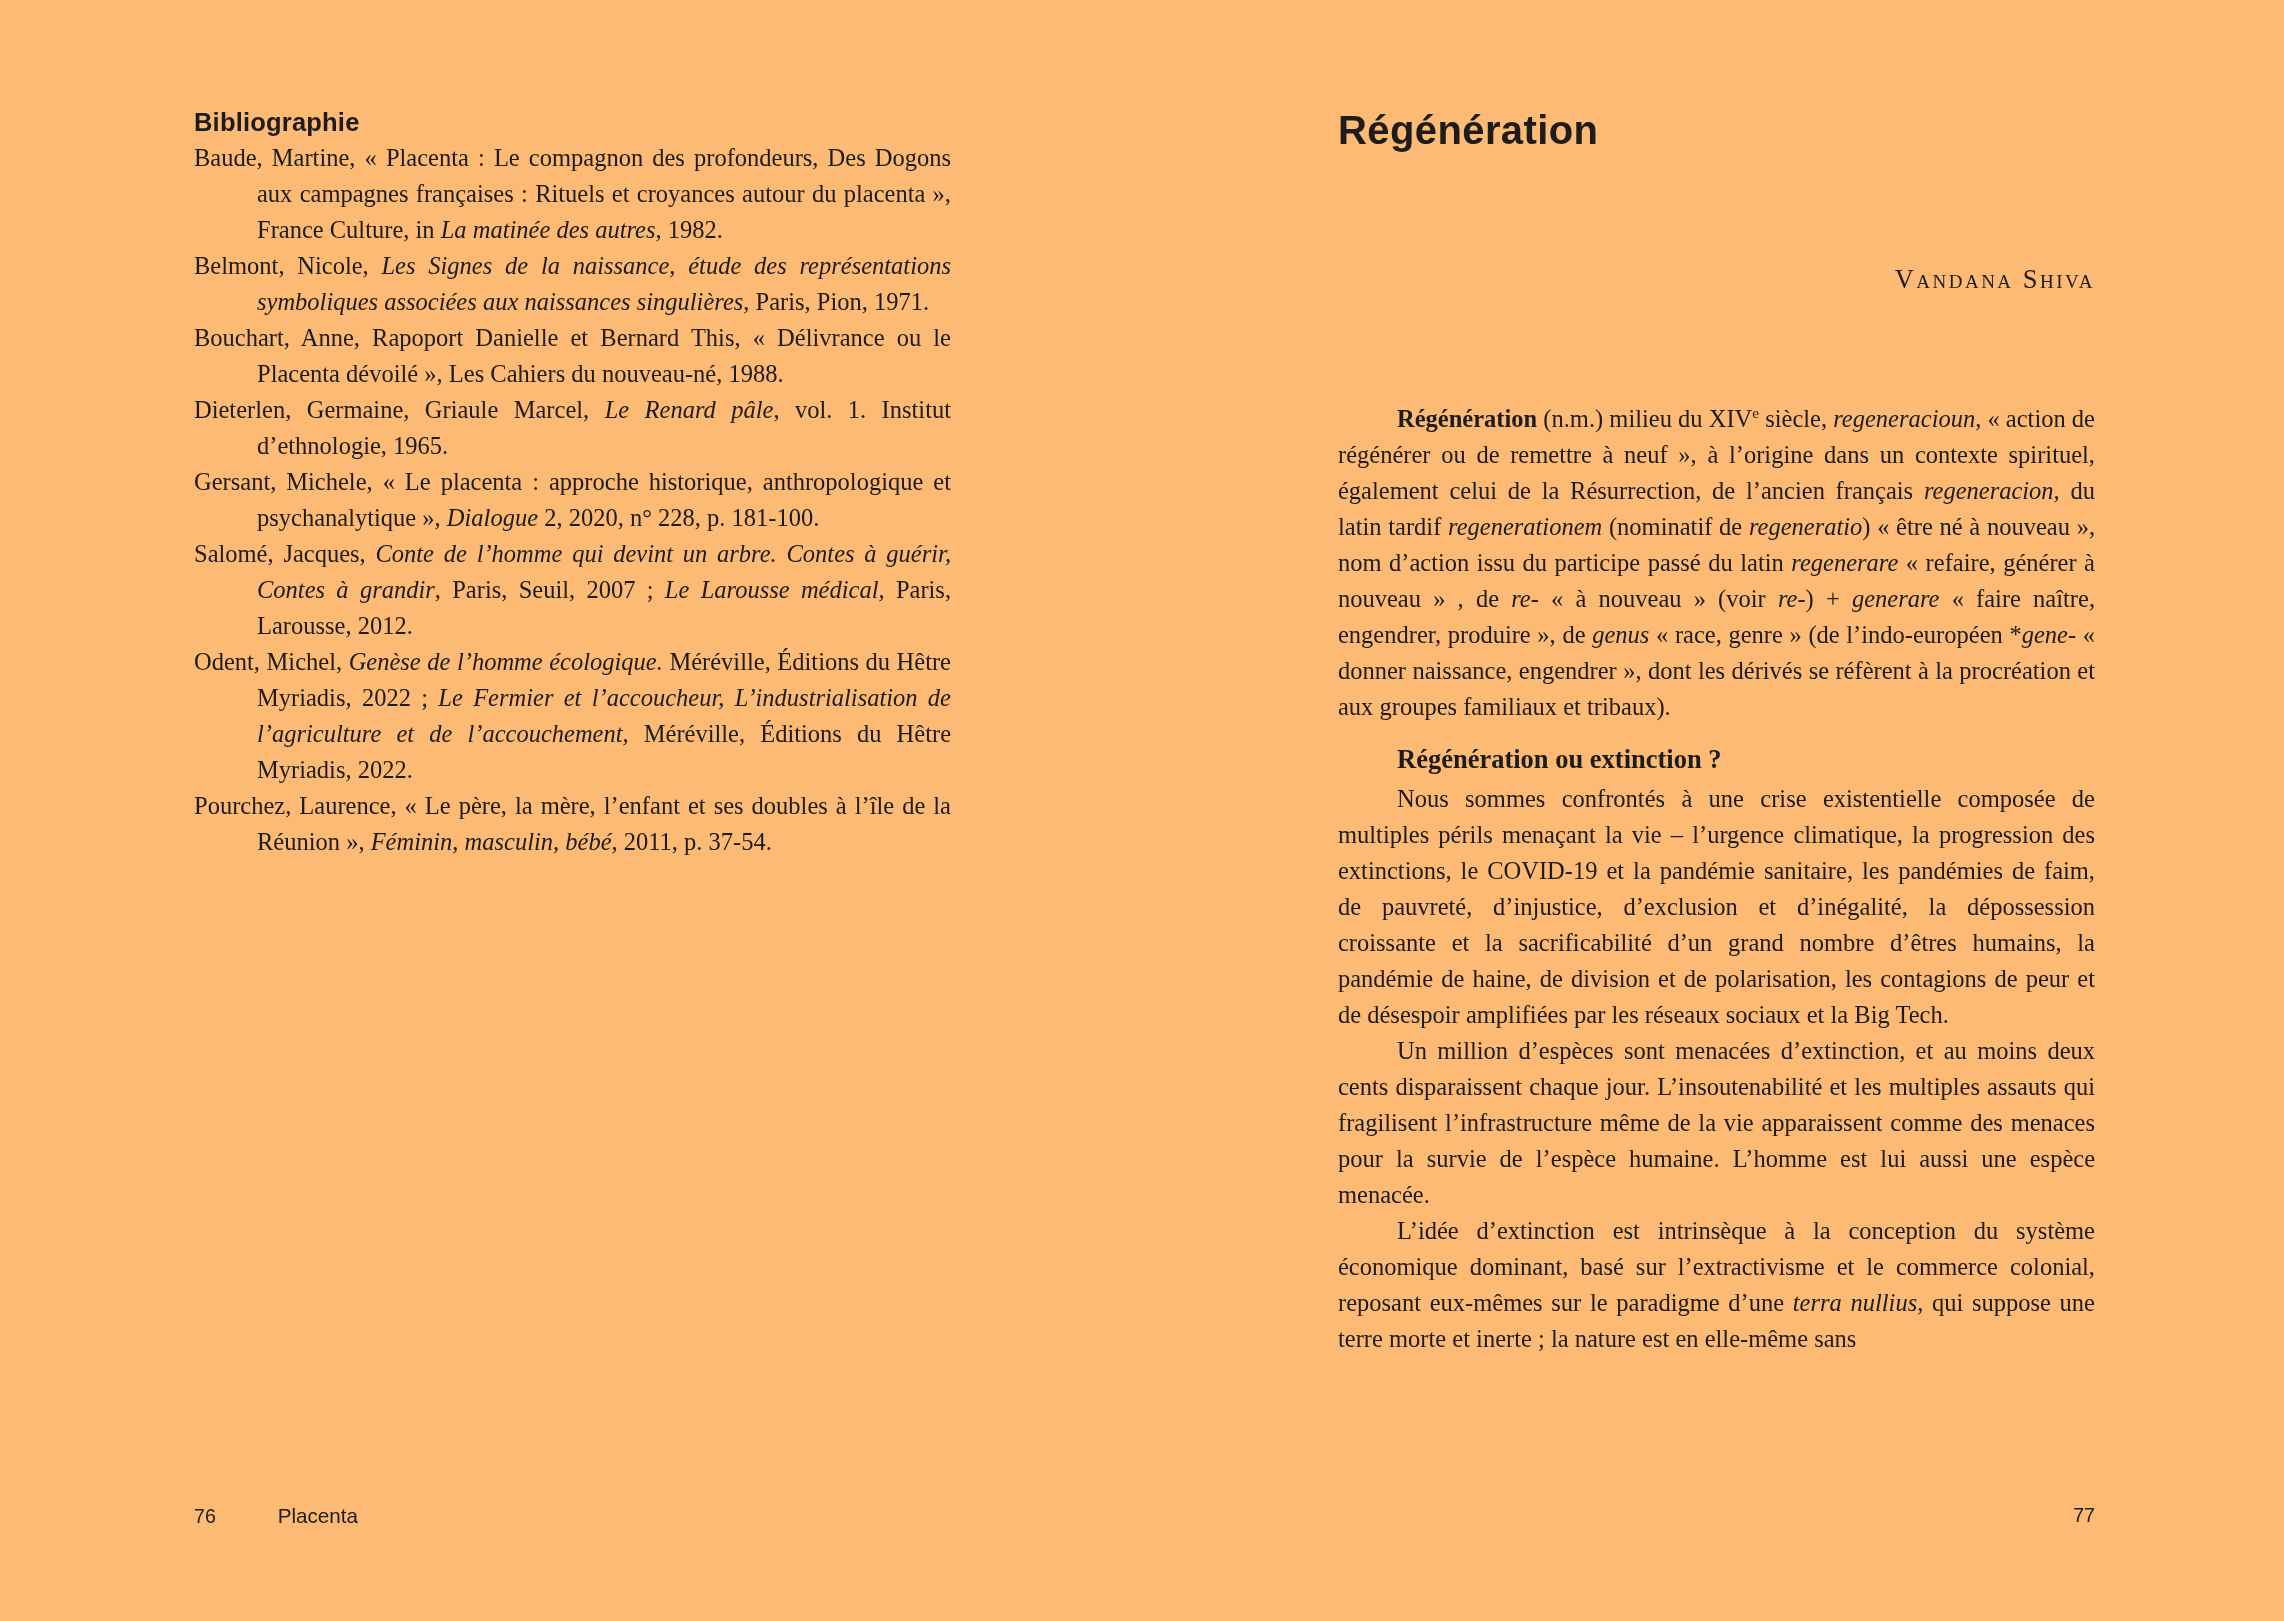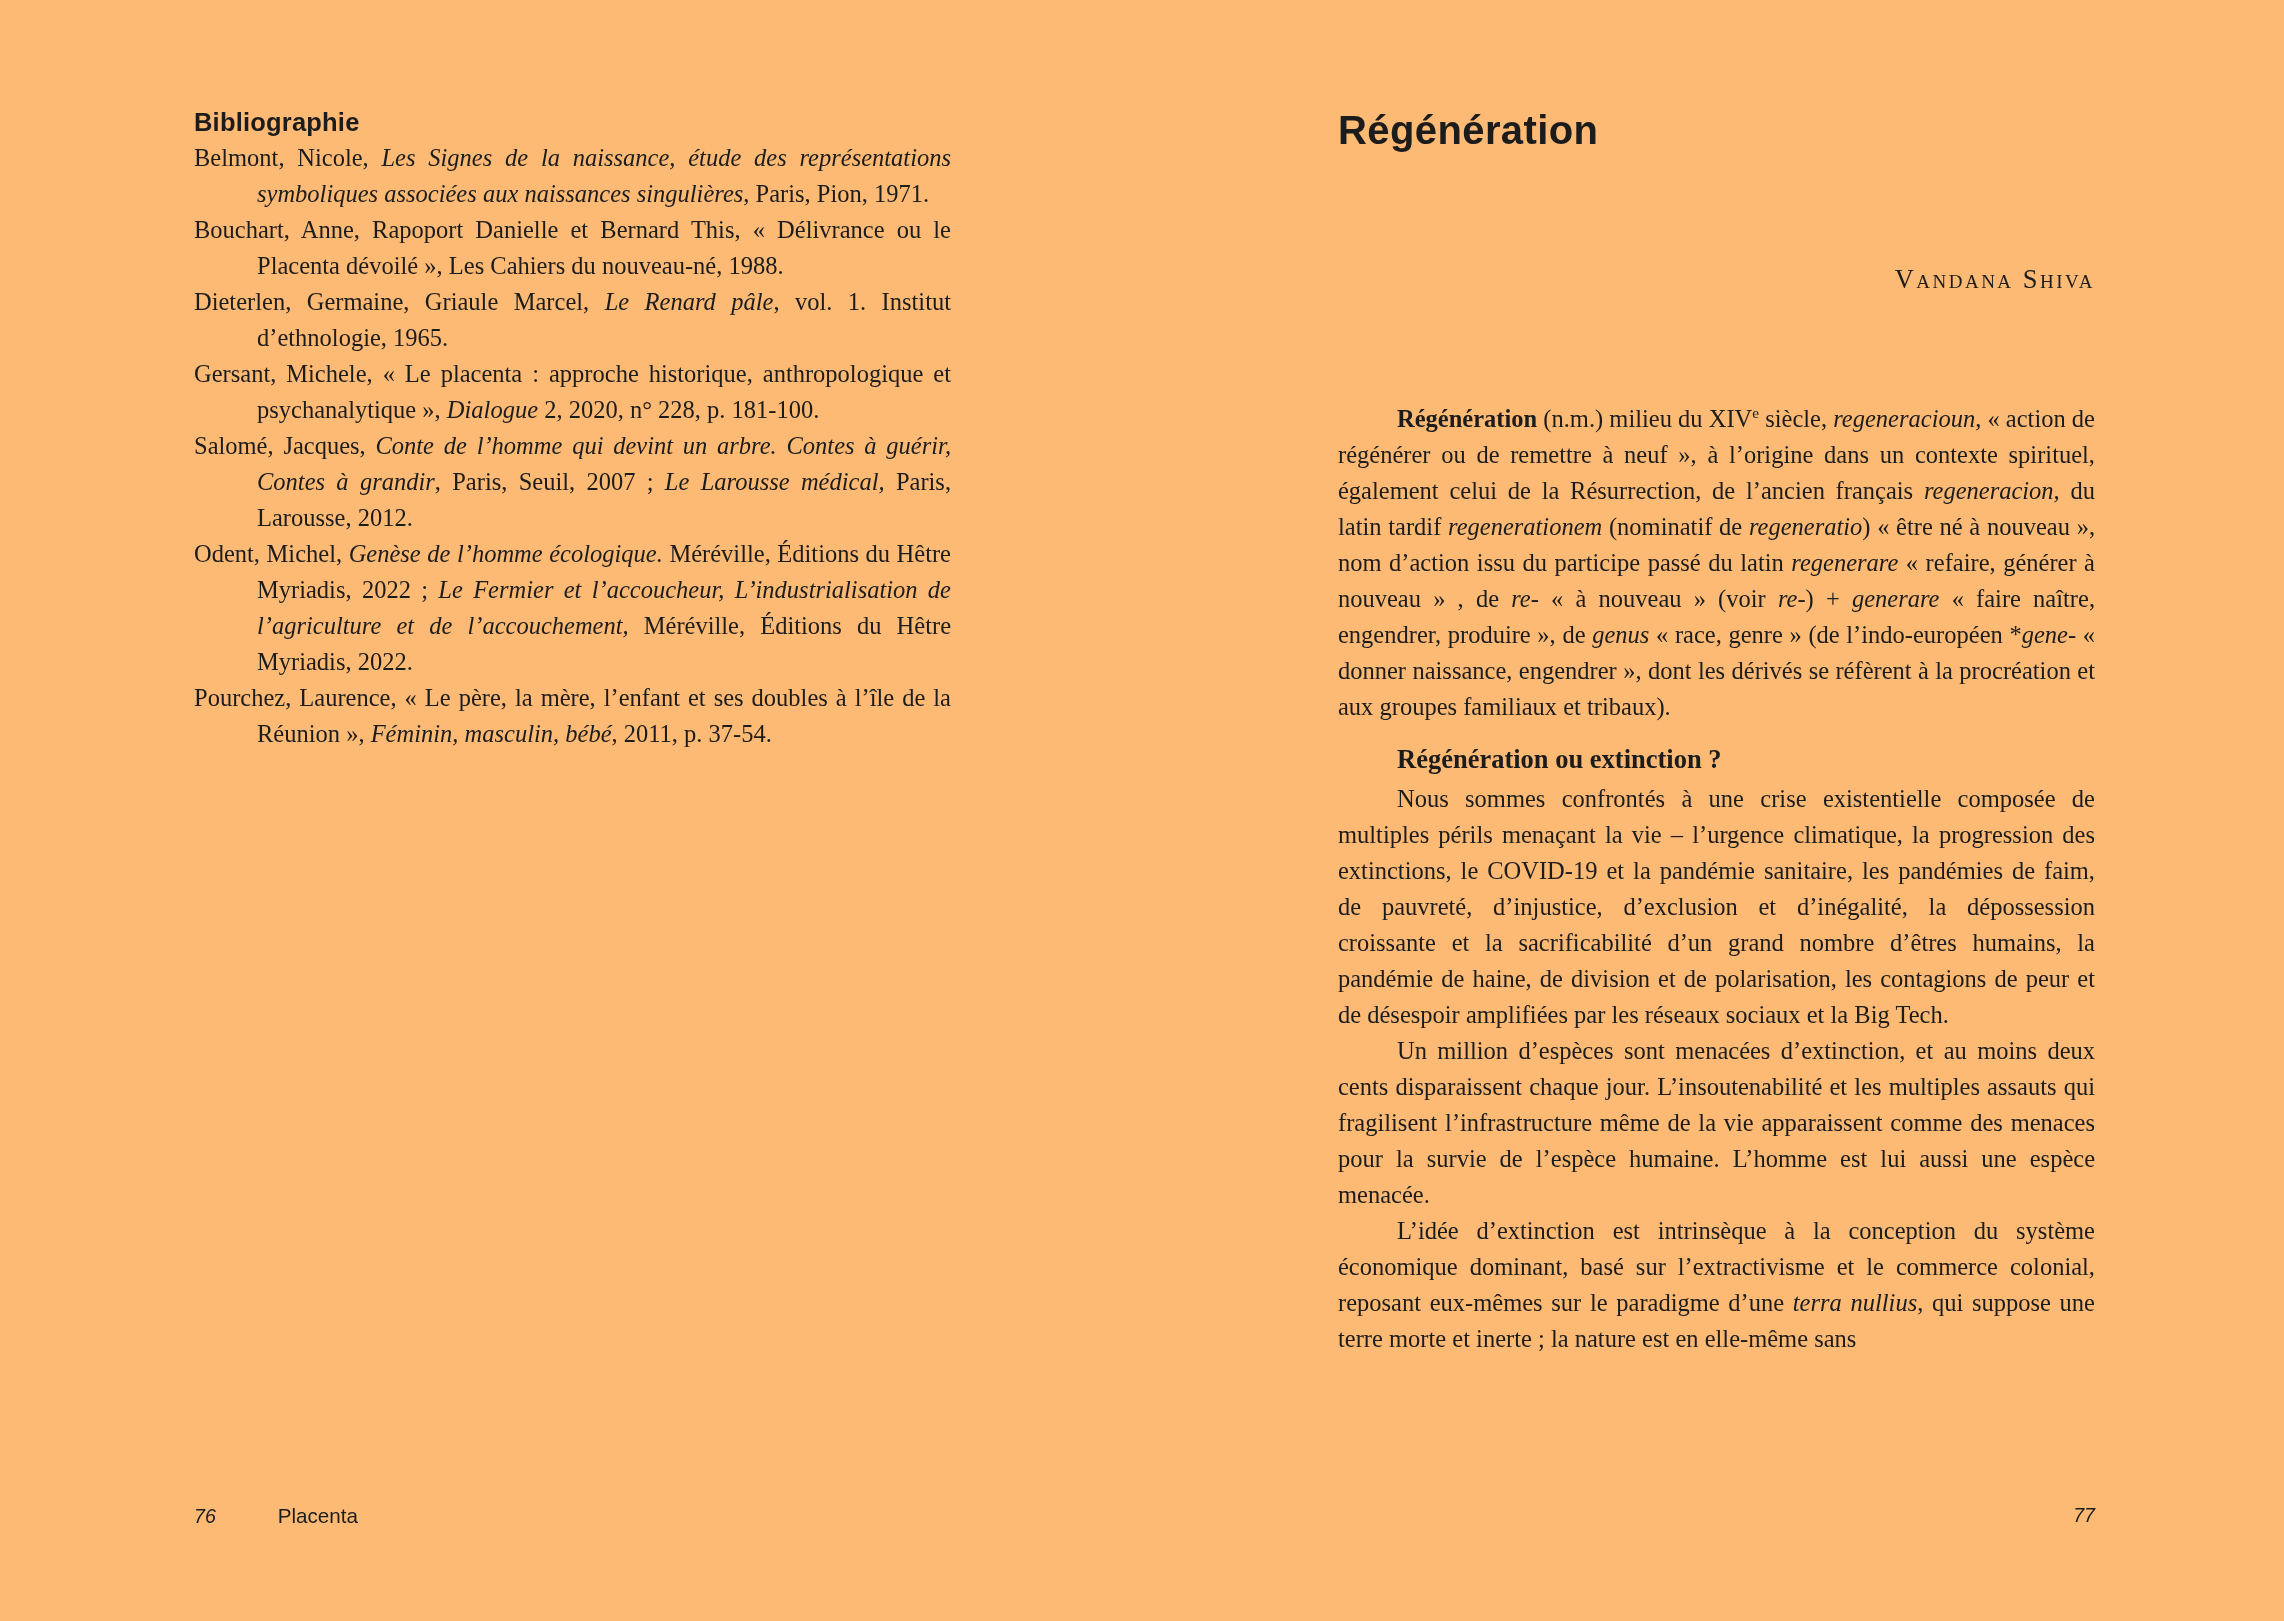--- a/index.html
+++ b/index.html
@@ -60,32 +60,33 @@
   .subheading {
     font-family: Liberation Serif, serif;
     font-weight: 700;
     font-size: 26.5px; line-height: 36px;
     margin: 15.7px 0 3.9px 59px;
   }
 
   .footer { position: absolute; top: 1504px; font-size: 19.6px; }
   .footer-left { left: 194px; }
   .footer-right { left: 196px; width: 757px; text-align: right; }
-  .pagenum { font-family: "Liberation Sans", sans-serif; font-size: 19.6px; font-style: italic; }
+  .pagenum { font-family: "Liberation Sans", sans-serif; font-size: 19.6px; }
   .running { font-family: "Liberation Sans", sans-serif; font-size: 20.6px; margin-left: 57px; }
 </style>
 </head>
 <body>
 
 <div class="spread">
 
   <div class="page page-left">
     <div class="text-block left-block">
       <h1 class="bib-heading">Bibliographie</h1>
       <div>
+          <p class="bib-entry"><span>Baude, Martine, « Placenta : Le compagnon des profondeurs, Des Dogons aux campagnes françaises : Rituels et croyances autour du placenta », France Culture, in </span><span class="it">La matinée des autres</span><span>, 1982.</span></p>
           <p class="bib-entry"><span>Belmont, Nicole, </span><span class="it">Les Signes de la naissance, étude des représentations symboliques associées aux naissances singulières</span><span>, Paris, Pion, 1971.</span></p>
           <p class="bib-entry"><span>Bouchart, Anne, Rapoport Danielle et Bernard This, « Délivrance ou le Placenta dévoilé », Les Cahiers du nouveau-né, 1988.</span></p>
           <p class="bib-entry"><span>Dieterlen, Germaine, Griaule Marcel, </span><span class="it">Le Renard pâle</span><span>, vol. 1. Institut d’ethnologie, 1965.</span></p>
           <p class="bib-entry"><span>Gersant, Michele, « Le placenta : approche historique, anthropologique et psychanalytique », </span><span class="it">Dialogue</span><span> 2, 2020, n° 228, p. 181-100.</span></p>
           <p class="bib-entry"><span>Salomé, Jacques, </span><span class="it">Conte de l’homme qui devint un arbre. Contes à guérir, Contes à grandir</span><span>, Paris, Seuil, 2007 ; </span><span class="it">Le Larousse médical,</span><span> Paris, Larousse, 2012.</span></p>
           <p class="bib-entry"><span>Odent, Michel, </span><span class="it">Genèse de l’homme écologique.</span><span> Méréville, Éditions du Hêtre Myriadis, 2022 ; </span><span class="it">Le Fermier et l’accoucheur, L’industrialisation de l’agriculture et de l’accouchement,</span><span> Méréville, Éditions du Hêtre Myriadis, 2022.</span></p>
           <p class="bib-entry"><span>Pourchez, Laurence, « Le père, la mère, l’enfant et ses doubles à l’île de la Réunion », </span><span class="it">Féminin, masculin, bébé</span><span>, 2011, p. 37-54.</span></p>
         </div>
     </div>
     <div class="footer footer-left">

